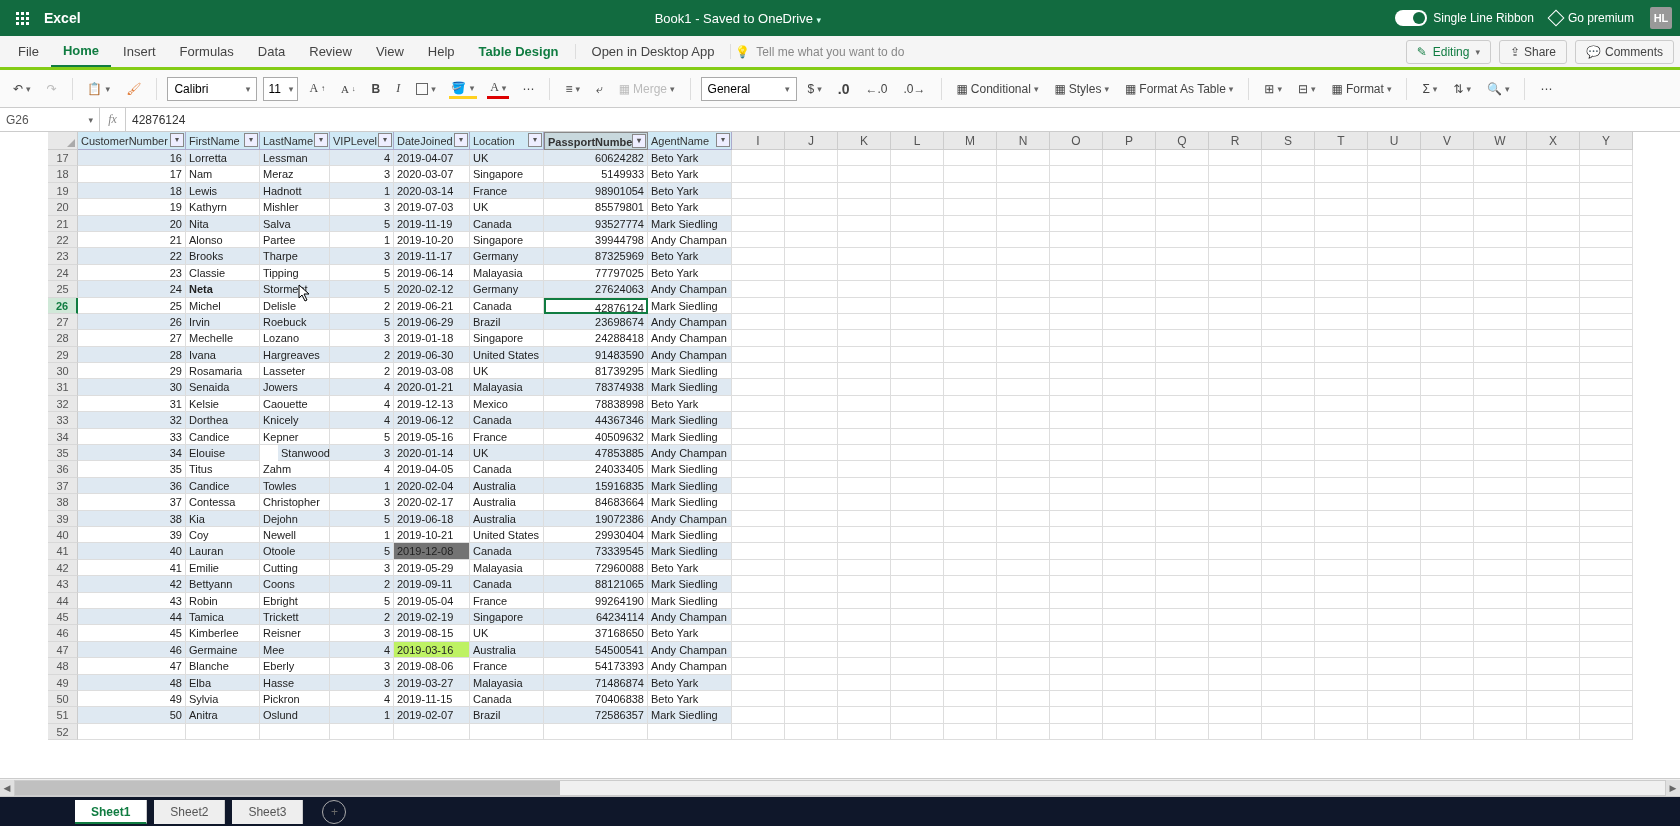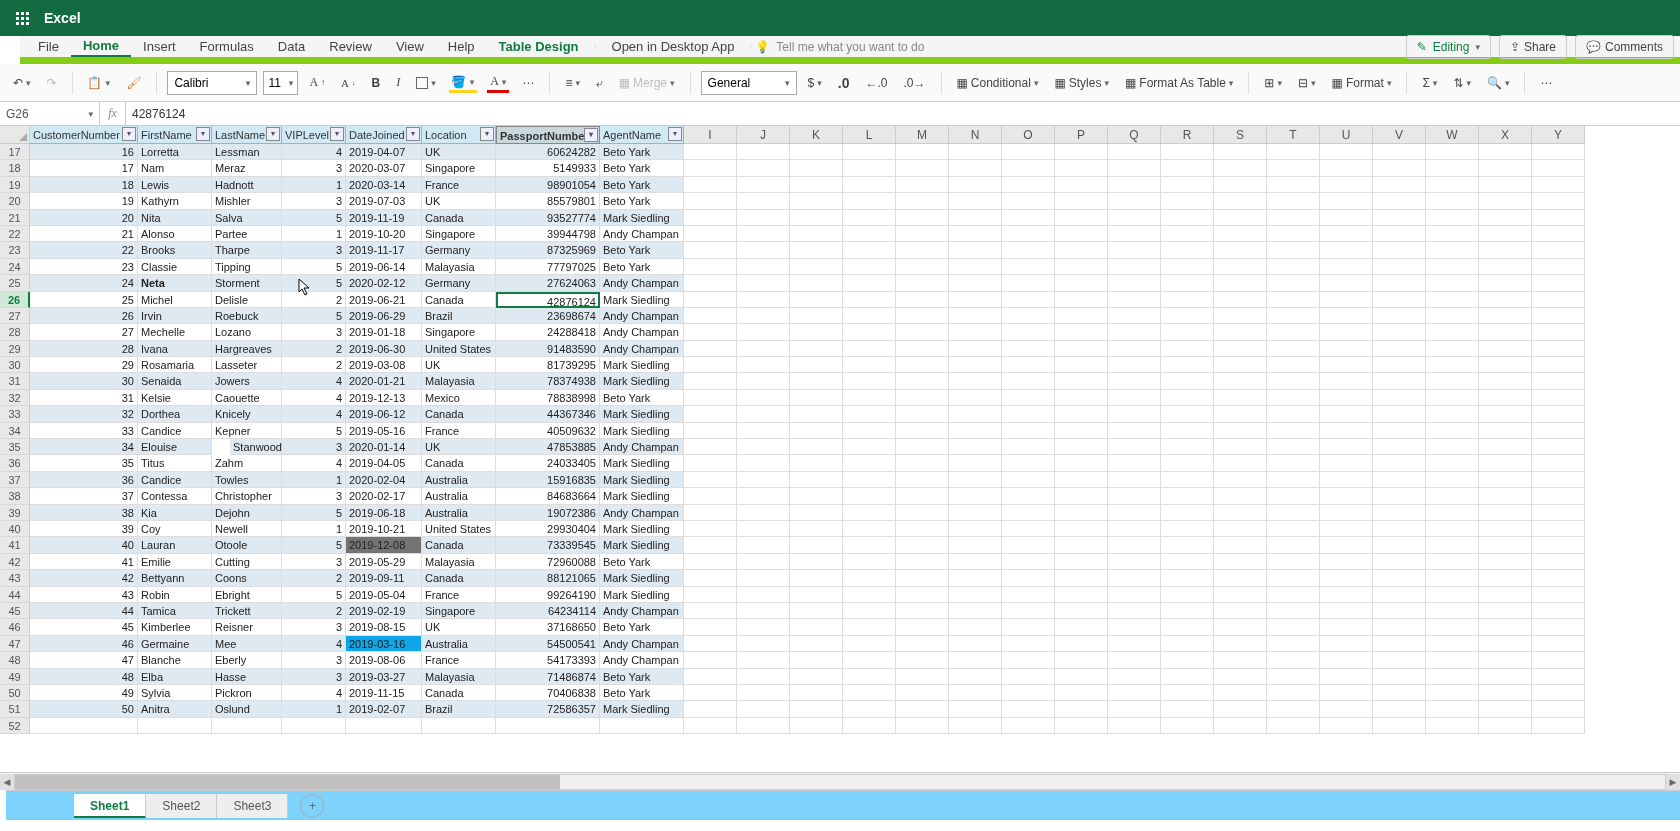--- a/index.html
+++ b/index.html
@@ -10,21 +10,21 @@
 .apps-grid { display: grid; grid-template-columns: repeat(3,3px); grid-template-rows: repeat(3,3px); gap: 2px; }
 .apps-grid span { background: #fff; width: 3px; height: 3px; }
 .titlebar .appname { font-size: 14px; font-weight: 600; margin-left: 8px; }
 .titlebar .center { flex: 1; text-align: center; font-size: 13px; }
 .titlebar .right { display: flex; align-items: center; gap: 16px; }
 .toggle { width: 32px; height: 16px; background: #fff; border-radius: 10px; position: relative; }
 .toggle .knob { position: absolute; right: 2px; top: 2px; width: 12px; height: 12px; background: #126b40; border-radius: 50%; }
 .diamond { width: 12px; height: 12px; border: 1px solid #fff; transform: rotate(45deg); }
 .avatar { width: 22px; height: 22px; background: #999; color: #fff; border-radius: 2px; display: flex; align-items: center; justify-content: center; font-size: 11px; font-weight: 600; }
 
-.tabbar { height: 28px; border-bottom: 7px solid #84cc16; display: flex; align-items: stretch; padding: 0 6px; background: #f5f5f5; margin-left: 20px; }
+.tabbar { height: 34px; border-bottom: 3px solid #84cc16; display: flex; align-items: stretch; padding: 0 6px; background: #f5f5f5; }
 .tab { padding: 0 12px; display: flex; align-items: center; color: #444; font-size: 13px; cursor: pointer; }
 .tab.active { color: #107c41; border-bottom: 2px solid #107c41; font-weight: 600; }
 .tab.table-design { color: #107c41; font-weight: 600; }
 .tabbar .sep { width: 1px; background: #ddd; margin: 8px 4px; }
 .tabbar .right-btns { margin-left: auto; display: flex; align-items: center; gap: 8px; }
 .edit-btn { border: 1px solid #ccc; border-radius: 3px; padding: 4px 10px; color: #107c41; display: flex; align-items: center; gap: 6px; }
 .small-btn { border: 1px solid #ccc; border-radius: 3px; padding: 4px 10px; display: flex; align-items: center; gap: 4px; color: #444; }
 .tell-me { display: flex; align-items: center; gap: 6px; color: #888; }
 
 .ribbon { height: 38px; border-bottom: 1px solid #ccc; display: flex; align-items: center; padding: 0 8px; gap: 6px; background: #fafafa; }
@@ -38,21 +38,21 @@
 .rel { position:relative; padding-bottom:5px; }
 .fill-yellow .color-bar { background:#ffd020; }
 .font-red .color-bar { background:#d00; }
 
 .namebar { height: 24px; border-bottom: 1px solid #ccc; display: flex; align-items: stretch; background: #fff;}
 .namebox { width: 100px; border-right: 1px solid #ccc; padding: 0 6px; display:flex; align-items:center; justify-content:space-between; color:#555;}
 .fx { width: 26px; border-right: 1px solid #ccc; display:flex; align-items:center; justify-content:center; color:#888; font-style:italic; font-family:Georgia;}
 .formula { flex:1; padding:0 6px; display:flex; align-items:center; color:#333;}
 
 .grid-wrap { position:relative; height: calc(831px - 36px - 34px - 38px - 24px - 23px - 30px); overflow:hidden; }
-.grid { display:grid; grid-template-columns: 30px 108px 74px 70px 64px 76px 74px 104px 84px repeat(17, 53px); font-size: 12px; color:#333; }
+.grid { display:grid; grid-template-columns: 30px 108px 74px 70px 64px 76px 74px 104px 84px repeat(17, 53px); font-size: 12px; color:#333;padding-left:48px; }
 
 .col-head { background:#e8e8e8; border-right:1px solid #ccc; border-bottom:1px solid #ccc; text-align:center; height:18px; line-height:18px; font-size:12px; color:#555; position:relative; }
 .corner { border-right:1px solid #ccc; border-bottom:1px solid #ccc; background:#e8e8e8; height:18px; position:relative; }
 .corner::after { content:''; position:absolute; right:2px; bottom:2px; width:0; height:0; border-left:8px solid transparent; border-bottom:8px solid #aaa; }
 
 .row-head { background:#e8e8e8; border-right:1px solid #ccc; border-bottom:1px solid #d8d8d8; text-align:center; height:16.4px; line-height:16.4px; color:#555; font-size:11px;}
 .row-head.sel { background:#d0e8d8; border-right:2px solid #107c41; color:#107c41; font-weight:600;}
 
 .th { background:#d0e9f5; border-right:1px solid #aac; border-bottom:1px solid #aac; height:18px; line-height:18px; padding:0 3px; font-size:11px; color:#333; position:relative; white-space:nowrap; overflow:hidden; }
 .th.pn { background:#c8d8dd; font-weight:700; border:1.5px solid #888; }
@@ -62,21 +62,21 @@
 .cell.r { text-align:right; }
 .sel-cell { border:2px solid #107c41 !important; height:16.4px; padding:0 2px;}
 .blank { border-right:1px solid #ddd; border-bottom:1px solid #ddd; height:16.4px;}
 
 .hscroll { height:18px; border-top:1px solid #ccc; position:relative; background:#f0f0f0;}
 .hscroll .track { height:16px; background:#f0f0f0; margin:1px 14px; border:1px solid #ccc; position:relative;}
 .hscroll .thumb { position:absolute; left:0; top:0; height:100%; width:33%; background:#c0c0c0; }
 .hscroll .arrow { position:absolute; top:1px; width:14px; height:16px; background:#e0e0e0; text-align:center; line-height:16px; font-size:9px; color:#666;}
 .hscroll .arrow.l { left:0; } .hscroll .arrow.r { right:0; }
 
-.sheetbar { height:30px; border-top:1px solid #ccc; display:flex; align-items:center; padding:0 8px; gap:0; background:#7dd3fc;margin-left:6px;}
+.sheetbar { height:30px; border-top:1px solid #ccc; display:flex; align-items:center; padding:0 8px; gap:7px; background:#0f172a;}
 .sheettab { padding:0 16px; height:24px; line-height:24px; border-right:1px solid #ccc; background:#eee; color:#555; font-size:12px;}
 .sheettab.active { background:#fff; color:#107c41; font-weight:600; border-bottom:2px solid #107c41;}
 .addsheet { width:24px; height:24px; border:1px solid #aaa; border-radius:50%; margin-left:12px; display:flex; align-items:center; justify-content:center; color:#666;}
 
 .caret { font-size:9px; color:#666; }
 svg { display:block; }
 .cursor { position:absolute; left:298px; top:152px; pointer-events:none; }
 </style>
 </head>
 <body>
@@ -89,20 +89,34 @@
         <span></span>
         <span></span>
         <span></span>
         <span></span>
         <span></span>
         <span></span>
         <span></span>
       </div>
   </div>
   <div class="appname">Excel</div>
+  <div class="center"><span>Book1 - Saved to OneDrive</span> <span class="caret" style="color:#cfe">▾</span></div>
+  <div class="right">
+    <div style="display:flex;align-items:center;gap:6px;">
+      <div class="toggle">
+          <div class="knob"></div>
+        </div>
+      <span>Single Line Ribbon</span>
+    </div>
+    <div style="display:flex;align-items:center;gap:6px;">
+      <div class="diamond"></div>
+      <span>Go premium</span>
+    </div>
+    <div class="avatar">HL</div>
+  </div>
 </div>
 
 <div class="tabbar">
   <div class="tab">File</div>
   <div class="tab active">Home</div>
   <div class="tab">Insert</div>
   <div class="tab">Formulas</div>
   <div class="tab">Data</div>
   <div class="tab">Review</div>
   <div class="tab">View</div>
@@ -1015,21 +1029,21 @@
       <div class="blank"></div>
       <div class="blank"></div>
       <div class="blank"></div>
       <div class="blank"></div>
       <div class="blank"></div>
       <div class="row-head ">47</div>
       <div class="cell d r " style="background:#dfe9f2;">46</div>
       <div class="cell d  " style="background:#dfe9f2;">Germaine</div>
       <div class="cell d  " style="background:#dfe9f2;">Mee</div>
       <div class="cell d r " style="background:#dfe9f2;">4</div>
-      <div class="cell d  " style="background:#0ea5e9;">2019-03-16</div>
+      <div class="cell d  " style="background:#bef264;">2019-03-16</div>
       <div class="cell d  " style="background:#dfe9f2;">Australia</div>
       <div class="cell d r " style="background:#dfe9f2;">54500541</div>
       <div class="cell d  " style="background:#dfe9f2;">Andy Champan</div>
       <div class="blank"></div>
       <div class="blank"></div>
       <div class="blank"></div>
       <div class="blank"></div>
       <div class="blank"></div>
       <div class="blank"></div>
       <div class="blank"></div>

